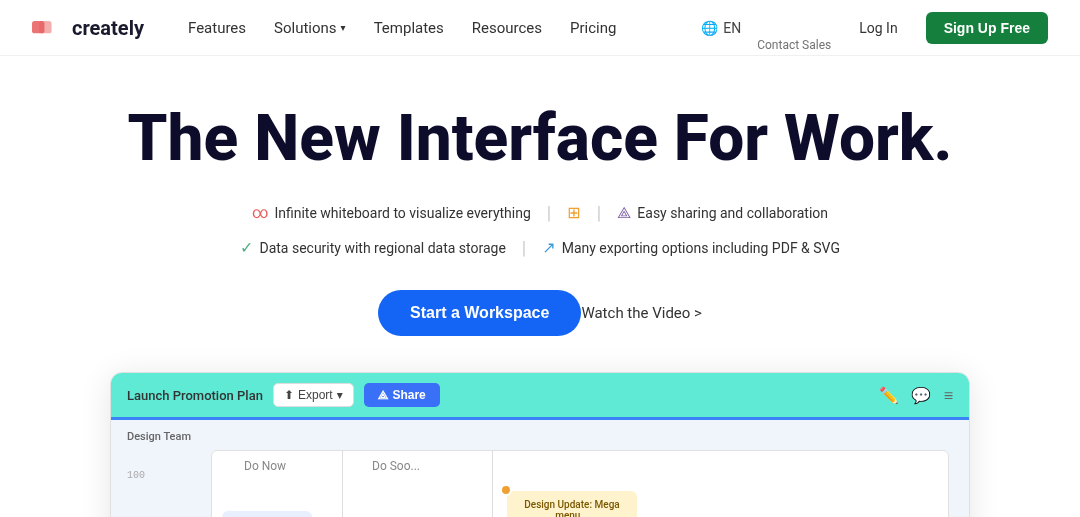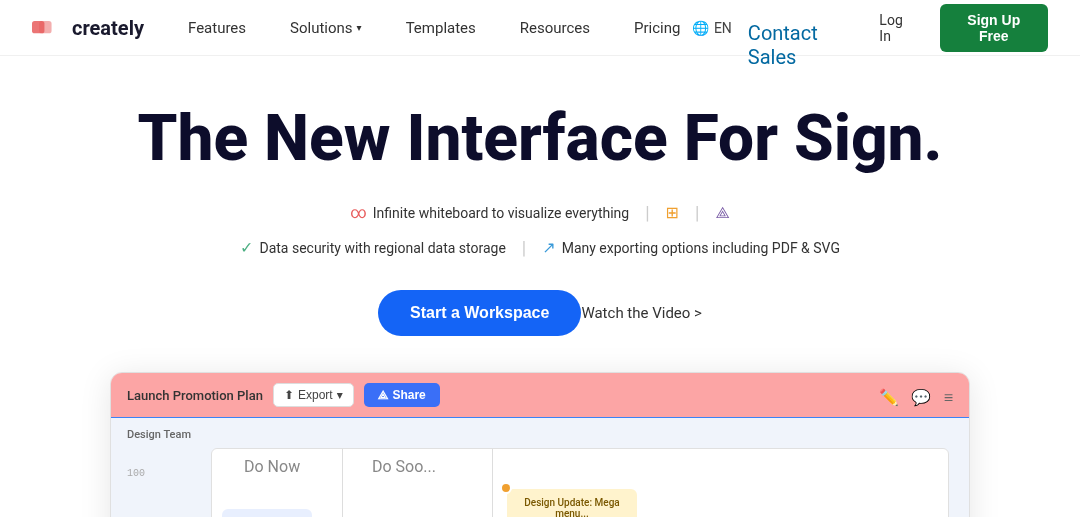--- a/index.html
+++ b/index.html
@@ -31,21 +31,21 @@
       height: 22px;
     }
     .logo-text {
       font-size: 20px;
       font-weight: 700;
       color: #1a1a2e;
     }
     .nav-links {
       display: flex;
       align-items: center;
-      gap: 20px;
+      gap: 4px;
       flex: 1;
     }
     .nav-link {
       padding: 8px 12px;
       font-size: 15px;
       color: #333;
       cursor: pointer;
       border-radius: 4px;
       display: flex;
       align-items: center;
@@ -58,22 +58,22 @@
     }
     .nav-lang {
       display: flex;
       align-items: center;
       gap: 4px;
       font-size: 14px;
       color: #444;
       cursor: pointer;
     }
     .nav-contact {
-      font-size: 20px;
-      color: #0369a1;
+      font-size: 12px;
+      color: #737373;
       cursor: pointer;
       margin-top: 35px;
     }
     .nav-login {
       font-size: 14px;
       color: #333;
       cursor: pointer;
       padding: 6px 12px;
     }
     .nav-signup {
@@ -165,25 +165,25 @@
       margin: 0 auto;
       width: 860px;
       background: #fff;
       border: 1px solid #e0e0e0;
       border-radius: 12px 12px 0 0;
       box-shadow: 0 4px 32px rgba(0,0,0,0.1);
       overflow: hidden;
     }
     .screenshot-toolbar {
       display: flex;
-      align-items: flex-end;
+      align-items: center;
       justify-content: space-between;
       padding: 10px 16px;
-      border-bottom: 1px solid #3b82f6;
-      background: #fca5a5;
+      border-bottom: 3px solid #3b82f6;
+      background: #5eead4;
     }
     .toolbar-left {
       display: flex;
       align-items: center;
       gap: 10px;
     }
     .toolbar-doc-name {
       font-size: 13px;
       color: #333;
       font-weight: 500;
@@ -249,21 +249,21 @@
       right: 20px;
       bottom: 0;
       background: #fff;
       border-radius: 6px;
       border: 1px solid #e0e0e0;
       overflow: hidden;
     }
     .col-label {
       position: absolute;
       top: 8px;
-      font-size: 16px;
+      font-size: 12px;
       color: #888;
     }
     .col-label.do-now { left: 32px; }
     .col-label.do-soon { left: 160px; }
     .col-divider {
       position: absolute;
       top: 0;
       bottom: 0;
       width: 1px;
       background: #ddd;
@@ -331,34 +331,35 @@
       <span>🌐</span>
       <span>EN</span>
     </div>
     <span class="nav-contact">Contact Sales</span>
     <span class="nav-login">Log In</span>
     <button class="nav-signup">Sign Up Free</button>
   </div>
 </nav>
 
 <section class="hero">
-  <h1 class="hero-title">The New Interface For Sign.</h1>
+  <h1 class="hero-title">The New Interface For Work.</h1>
 
   <div class="hero-features">
     <div class="feature-item">
       <span class="feature-icon-infinite">∞</span>
       <span>Infinite whiteboard to visualize everything</span>
     </div>
     <span class="feature-divider">|</span>
     <div class="feature-item">
       <span class="feature-icon-templates">⊞</span>
     </div>
     <span class="feature-divider">|</span>
     <div class="feature-item">
       <span class="feature-icon-share">⟁</span>
+      <span>Easy sharing and collaboration</span>
     </div>
   </div>
 
   <div class="hero-features-row2">
     <div class="feature-item">
       <span class="feature-icon-security">✓</span>
       <span>Data security with regional data storage</span>
     </div>
     <span class="feature-divider">|</span>
     <div class="feature-item">

